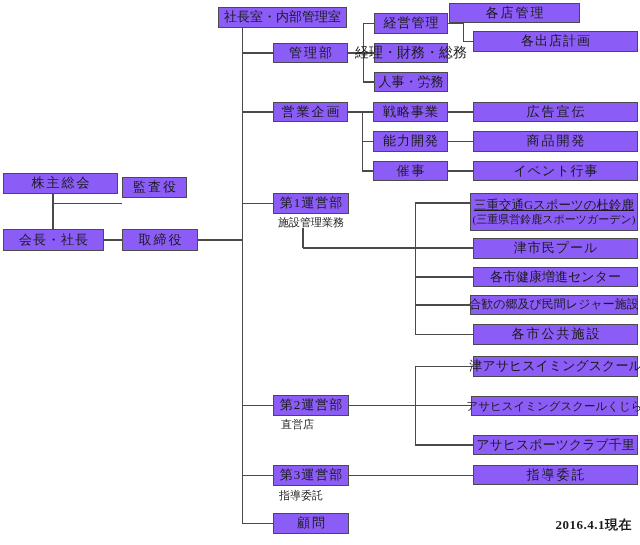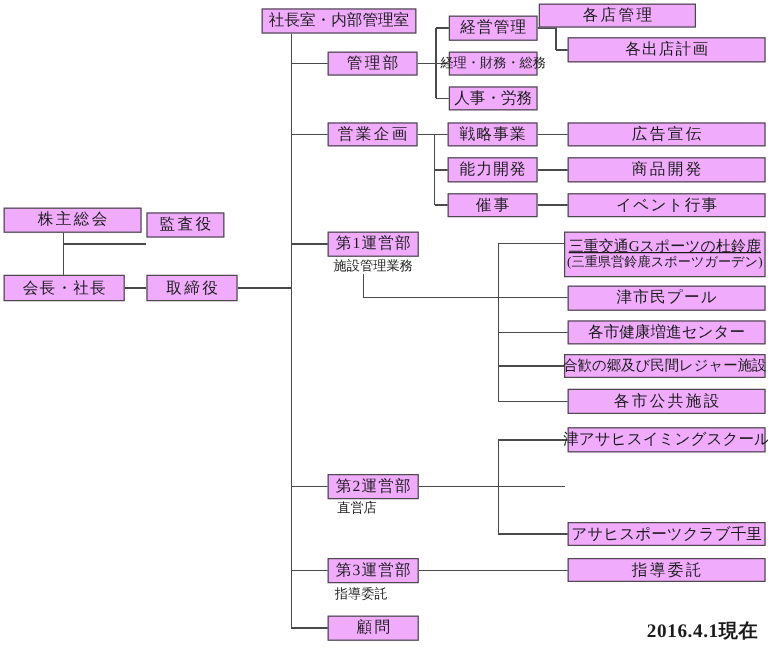--- a/index.html
+++ b/index.html
@@ -20,21 +20,21 @@
     position: absolute;
     left: 0;
     top: 0;
     z-index: 0;
   }
   .box {
     position: absolute;
     z-index: 1;
     box-sizing: border-box;
     border: 1px solid #4a4a4a;
-    background: #f0abfc;
+    background: #8b5cf6;
     display: flex;
     align-items: center;
     justify-content: center;
     font-size: 13px;
     line-height: 1.1;
     white-space: nowrap;
     text-align: center;
   }
   .box2 {
     flex-direction: column;
@@ -45,29 +45,29 @@
   .caption {
     position: absolute;
     z-index: 1;
     font-size: 11px;
     line-height: 1;
     white-space: nowrap;
     text-align: right;
   }
   .ls2 { letter-spacing: 2px; text-indent: 2px; }
   .ls1 { letter-spacing: 1px; text-indent: 1px; text-align: right; }
-  .fs10 { font-size: 11px; text-align: right; }
+  .fs10 { font-size: 14px; text-align: right; }
   .fs11 { font-size: 11.5px; }
   .fs12 { font-size: 12px; }
   .date-note {
     position: absolute;
     z-index: 1;
     right: 8px;
     top: 516px;
-    font-size: 16px;
+    font-size: 13px;
     font-weight: 600;
     letter-spacing: 0.5px;
     white-space: nowrap;
     margin-left: 28px;
   }
 </style>
 </head>
 <body>
 
 <div class="stage">
@@ -152,20 +152,21 @@
     <span class="l2">(三重県営鈴鹿スポーツガーデン)</span>
   </div>
   <div class="box ls1" style="left:473px;top:238px;width:165px;height:21px">津市民プール</div>
   <div class="box" style="left:473px;top:267px;width:165px;height:20px">各市健康増進センター</div>
   <div class="box fs12" style="left:470px;top:295px;width:168px;height:20px">合歓の郷及び民間レジャー施設</div>
   <div class="box ls2" style="left:473px;top:324px;width:165px;height:21px">各市公共施設</div>
 
   <div class="box ls1" style="left:273px;top:395px;width:76px;height:21px">第2運営部</div>
   <div class="caption" style="left:281px;top:419px">直営店</div>
   <div class="box" style="left:473px;top:356px;width:165px;height:21px">津アサヒスイミングスクール</div>
+  <div class="box fs11" style="left:471px;top:396px;width:167px;height:20px">アサヒスイミングスクールくじら</div>
   <div class="box" style="left:473px;top:435px;width:165px;height:20px">アサヒスポーツクラブ千里</div>
 
   <div class="box ls1" style="left:273px;top:465px;width:76px;height:21px">第3運営部</div>
   <div class="caption" style="left:279px;top:490px">指導委託</div>
   <div class="box ls2" style="left:473px;top:465px;width:165px;height:20px">指導委託</div>
 
   <div class="box ls2" style="left:273px;top:513px;width:76px;height:21px">顧問</div>
 
   <div class="date-note">2016.4.1現在</div>
 

